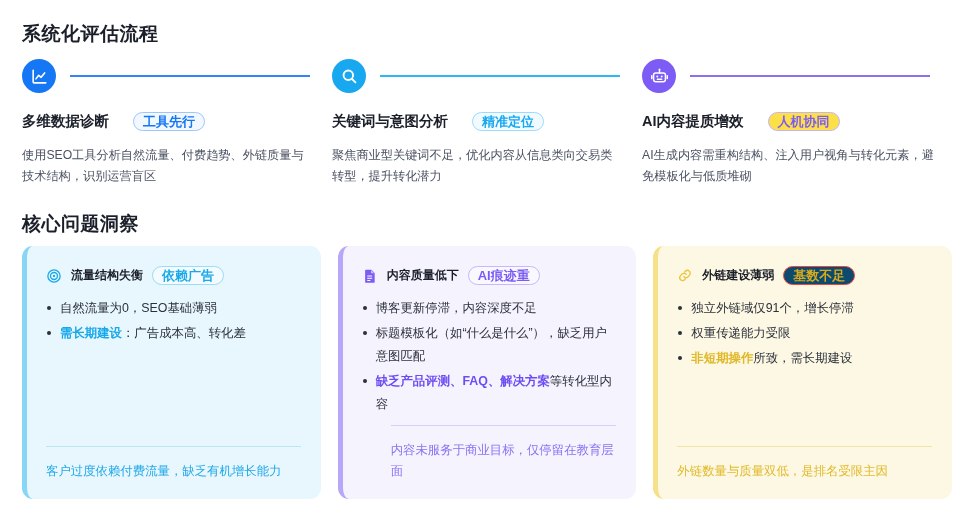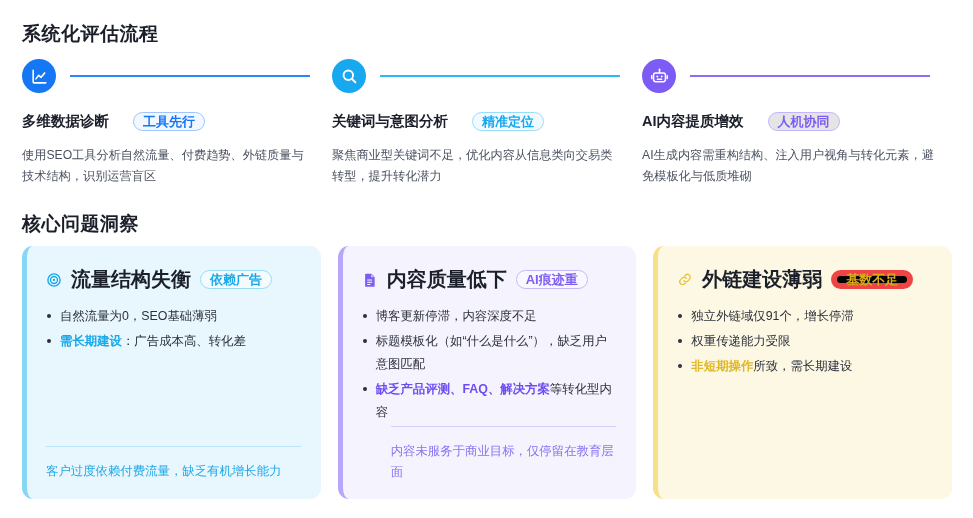--- a/index.html
+++ b/index.html
@@ -113,21 +113,21 @@
     align-items: center;
     gap: 9px;
     margin-bottom: 12px;
   }
   .card-icon {
     width: 16px; height: 16px;
     flex: 0 0 16px;
     display: flex; align-items: center; justify-content: center;
   }
   .card-title {
-    font-size: 20px;
+    font-size: 12px;
     font-weight: bold;
     color: #1b1f2a;
     white-space: nowrap;
   }
   .card-list { list-style: none; }
   .card-list li {
     position: relative;
     padding-left: 14px;
     font-size: 12.4px;
     line-height: 1.85;
@@ -206,21 +206,21 @@
             <circle cx="14.8" cy="12" r="1.25" fill="#ffffff" stroke="none"></circle>
             <line x1="9.3" y1="15.6" x2="14.7" y2="15.6"></line>
             <line x1="2.2" y1="11" x2="2.2" y2="14.5"></line>
             <line x1="21.8" y1="11" x2="21.8" y2="14.5"></line>
           </svg>
         </div>
         <div class="step-line" style="background:#8b6df6;"></div>
       </div>
       <div class="step-title-row">
         <span class="step-title">AI内容提质增效</span>
-        <span class="pill" style="color:#7c5cf5;border:1px solid #c3b4fb;background:#e5e5e5;">人机协同</span>
+        <span class="pill" style="color:#7c5cf5;border:1px solid #c3b4fb;background:#fde047;">人机协同</span>
       </div>
       <div class="step-desc">AI生成内容需重构结构、注入用户视角与转化元素，避免模板化与低质堆砌</div>
     </div>
 
   </div>
 
   <div class="section-title" id="section-insight-title">核心问题洞察</div>
 
   <div class="cards-row">
 
@@ -277,30 +277,31 @@
 
     <div class="card" style="background:#fdf8e3;border-left-color:#f7e08a;">
       <div class="card-head">
         <span class="card-icon">
           <svg width="17" height="17" viewBox="0 0 24 24" fill="none" stroke="#ecc53e" stroke-width="2" stroke-linecap="round" stroke-linejoin="round">
             <path d="M10.2 13.8a4.2 4.2 0 0 0 6.1.3l2.3-2.3a4.3 4.3 0 0 0-6.1-6.1l-1.3 1.3"></path>
             <path d="M13.8 10.2a4.2 4.2 0 0 0-6.1-.3l-2.3 2.3a4.3 4.3 0 0 0 6.1 6.1l1.3-1.3"></path>
           </svg>
         </span>
         <span class="card-title">外链建设薄弱</span>
-        <span class="pill" style="color:#d8aa1c;border:6px solid #ef4444;background:#000000;">基数不足</span>
+        <span class="pill" style="color:#d8aa1c;border:1px solid #ef4444;background:#0c4a6e;">基数不足</span>
       </div>
       <ul class="card-list">
         <li style="color:#2b303c;">
           <span>独立外链域仅91个，增长停滞</span>
         </li>
         <li style="color:#2b303c;">
           <span>权重传递能力受限</span>
         </li>
         <li style="color:#2b303c;">
           <span class="hl" style="color:#e0b828;">非短期操作</span><span>所致，需长期建设</span>
         </li>
       </ul>
+      <div class="card-footer" style="color:#e2b92c;border-top-color:#f2e3a8;">外链数量与质量双低，是排名受限主因</div>
     </div>
 
   </div>
 
 </div>
 
 </body></html>

